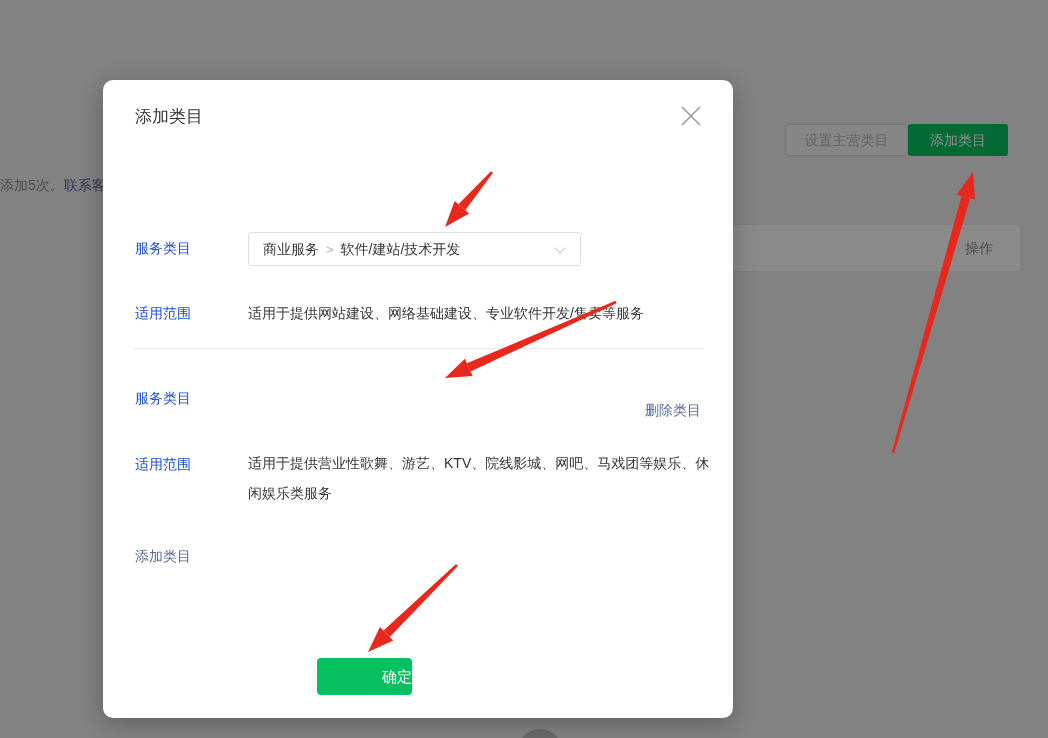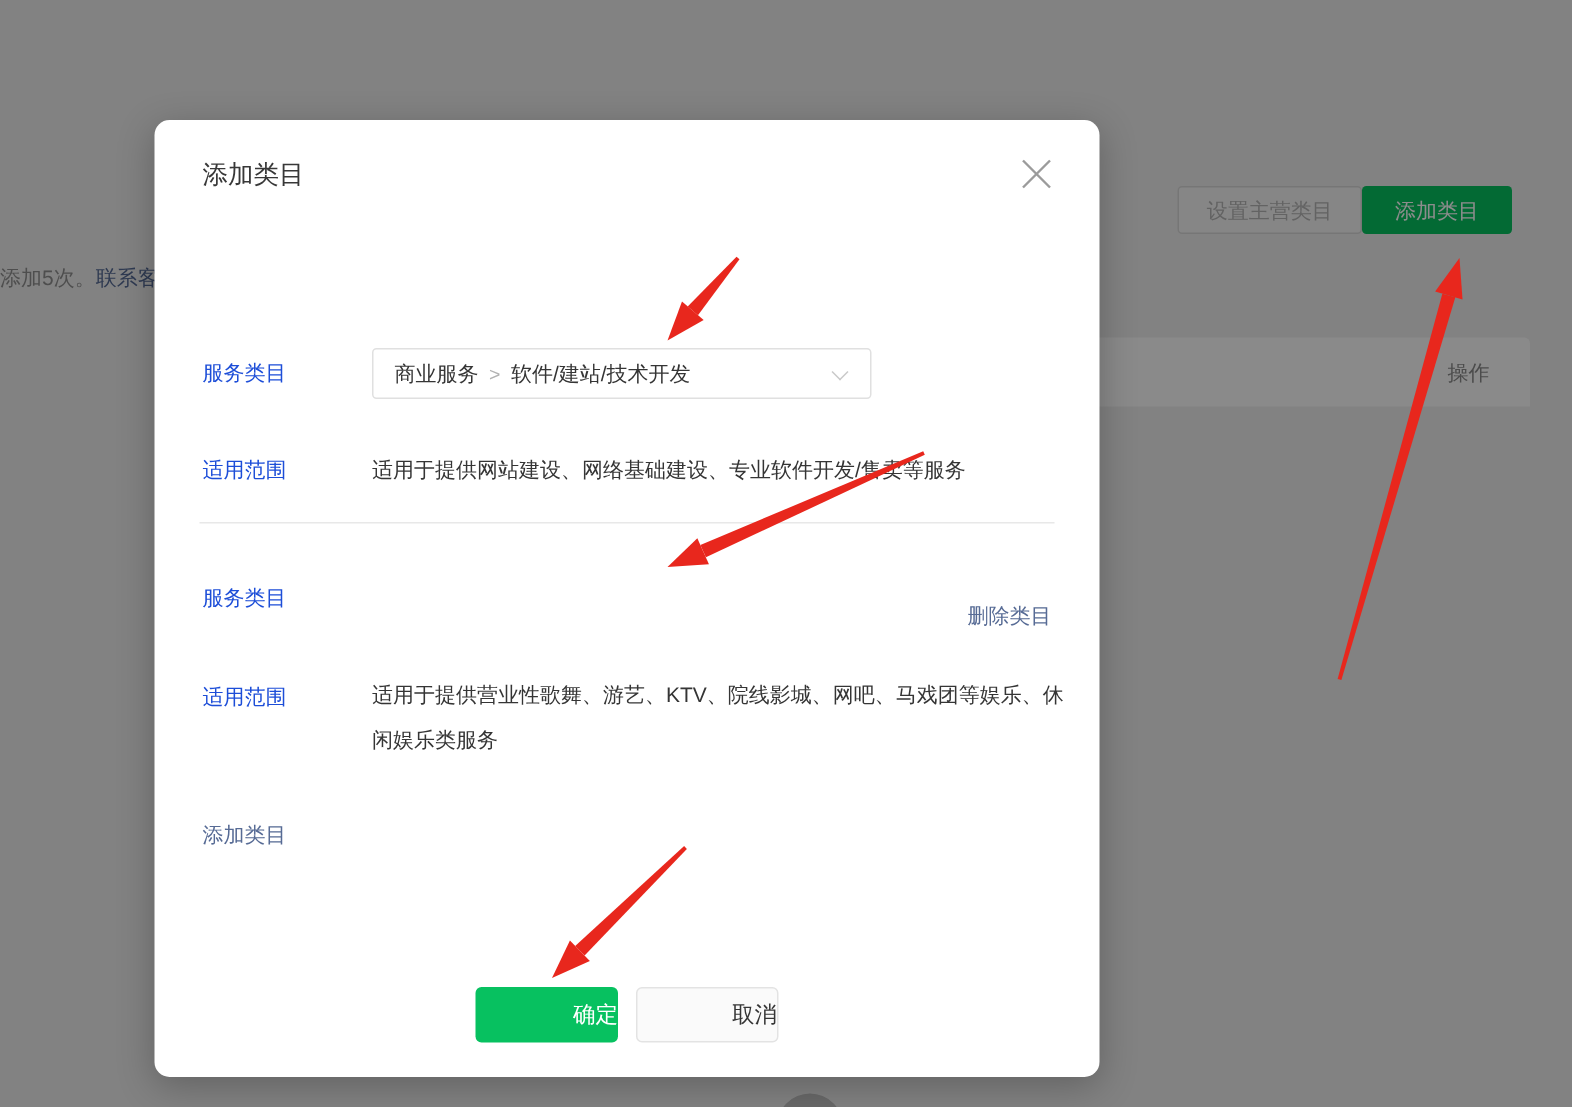--- a/index.html
+++ b/index.html
@@ -116,21 +116,20 @@
 
     <div class="field-label" style="top:310px">服务类目</div>
     <div class="text-link delete-link">删除类目</div>
 
     <div class="field-label" style="top:376px">适用范围</div>
     <div class="scope-text" style="top:368px">适用于提供营业性歌舞、游艺、KTV、院线影城、网吧、马戏团等娱乐、休闲娱乐类服务</div>
 
     <div class="text-link add-link">添加类目</div>
 
     <div class="modal-btn btn-confirm">确定</div>
-    <div class="modal-btn btn-cancel">取消</div>
   </div>
 
   <svg class="annotation-svg" width="1048" height="738" viewBox="0 0 1048 738">
       <polygon points="491.0116991186782,171.1554519741432 492.9883008813218,172.8445480258568 465.31200202940346,210.15741784768414 458.46991900486813,204.31054689944483" fill="#e8271d"></polygon>
       <polygon points="454.66876176901513,201.0622852615341 469.11315926525646,213.40567948559487 445,227" fill="#e8271d"></polygon>
       <polygon points="615.4720199941305,300.8120449867937 616.5279800058695,303.1879550132063 470.5867233613672,371.5525518514015 466.93147716688617,363.32824791381915" fill="#e8271d"></polygon>
       <polygon points="464.9007848366189,358.7591901707179 472.61741569163445,376.1216095945028 445,378" fill="#e8271d"></polygon>
       <polygon points="456.09126575163526,564.0703753091441 457.90873424836474,565.9296246908559 389.7381123691499,637.0432466548983 383.4468752650862,630.6073834105113" fill="#e8271d"></polygon>
       <polygon points="379.95174354060634,627.0319038302963 393.23324409362976,640.6187262351133 368,652" fill="#e8271d"></polygon>
       <polygon points="894.2503163925212,453.35596196228363 891.7496836074788,452.64403803771637 961.5527424725236,195.77415182713435 970.2087790361319,198.23850387371323" fill="#e8271d"></polygon>

